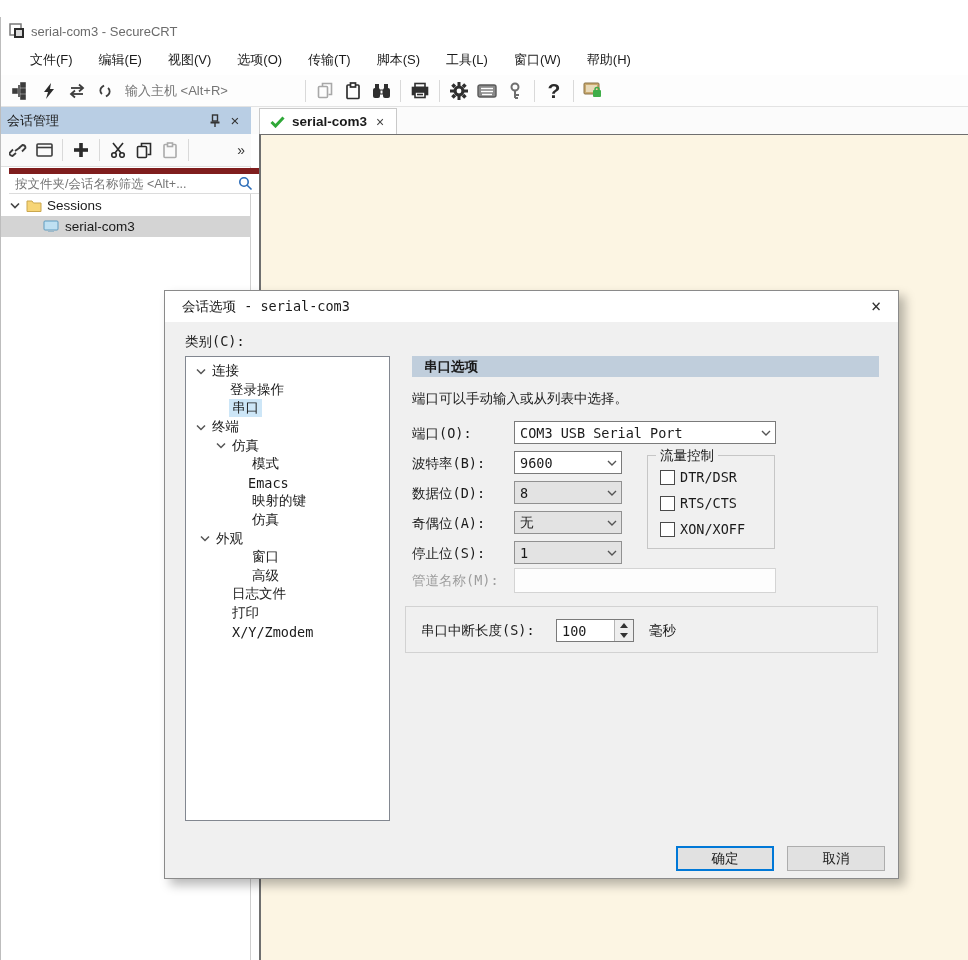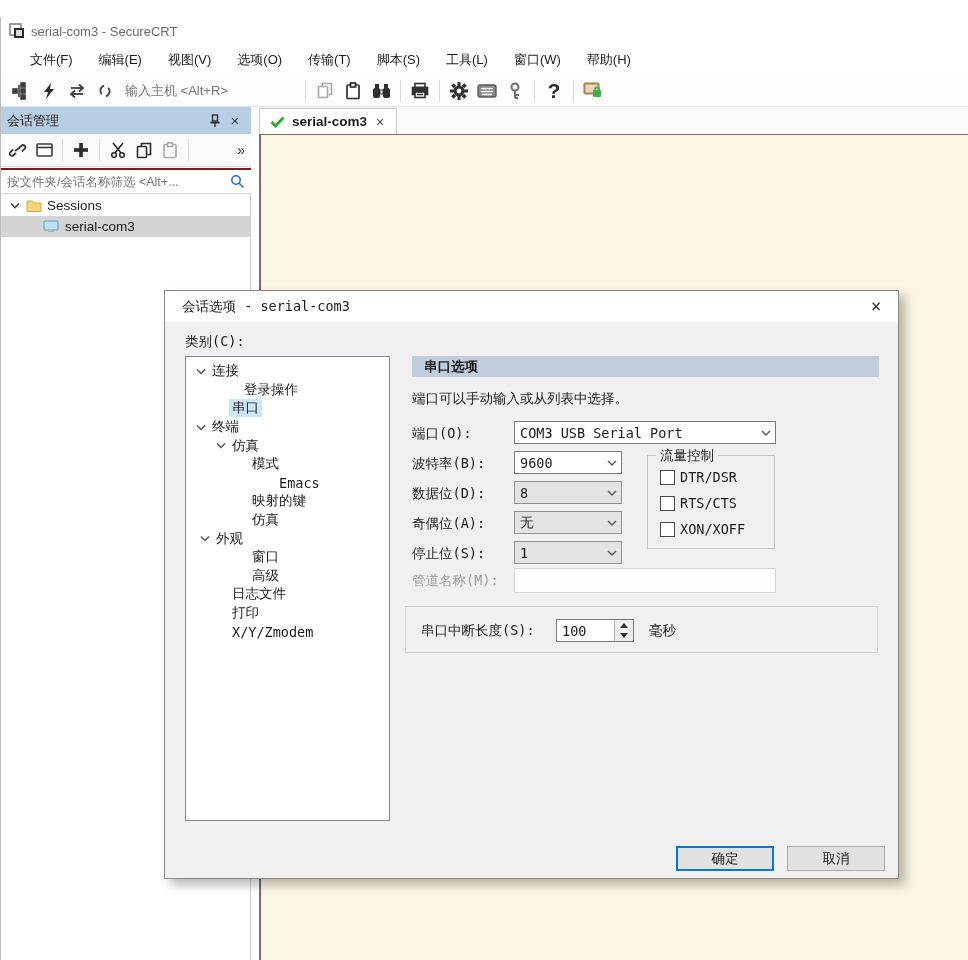--- a/index.html
+++ b/index.html
@@ -19,21 +19,21 @@
   .hostinput { width:175px; height:24px; border:none; background:transparent; color:#a21caf; font-size:13px; font-family:"Liberation Sans",sans-serif; margin-left:6px; outline:none; }
 
   
   .sidebar { position:absolute; left:0; top:90px; width:250px; height:870px; background:#fff; border-right:1px solid #cfcfcf; }
   .sb-header { position:absolute; left:0; top:0; width:250px; height:27px; background:#b9cee4; display:flex; align-items:center; padding:0 6px; }
   .sb-header .sb-title { flex:1; }
   .sb-hbtn { width:20px; height:20px; display:flex; align-items:center; justify-content:center; color:#333; }
   .sb-toolbar { position:absolute; left:0; top:27px; width:250px; height:33px; background:#fafafa; border-bottom:1px solid #e0e0e0; display:flex; align-items:center; padding-left:4px; }
   .sb-toolbar .tbtn { width:26px; height:24px; }
   .sb-overflow { margin-left:auto; margin-right:6px; color:#333; font-size:14px; }
-  .sb-filter { position:absolute; left:0; top:61px; width:250px; height:26px; border-top:2px solid #7f1d1d; border-bottom:1px solid #dcdcdc; background:#fff; display:flex; align-items:center; }
+  .sb-filter { position:absolute; left:8px; top:61px; width:250px; height:26px; border-top:6px solid #7f1d1d; border-bottom:1px solid #dcdcdc; background:#fff; display:flex; align-items:center; }
   .sb-filter input { flex:1; border:none; outline:none; height:22px; padding-left:6px; color:#8a8a8a; font-size:12.5px; font-family:"Liberation Sans",sans-serif; background:transparent; }
   .tree { position:absolute; left:0; top:88px; width:250px; }
   .trow { height:21px; display:flex; align-items:center; font-size:13.5px; }
   .trow.sel { background:#d4d4d4; }
   .texp { width:16px; display:flex; justify-content:center; color:#444; }
 
   
   .tabbar { position:absolute; left:250px; top:90px; width:718px; height:27px; background:#fbfbfb; }
   .tab { position:absolute; left:8px; top:1px; height:26px; background:#fff; border:1px solid #c9c9c9; border-bottom:none; display:flex; align-items:center; padding:0 10px; gap:7px; }
   .tab .tlabel { font-weight:bold; font-size:13.5px; }
@@ -334,21 +334,21 @@
     <div class="cat-label">类别(C):</div>
     <div class="cat-tree">
         <div class="crow" style="padding-left: 6px;">
           <span class="cexp">
             <svg width="10" height="7" viewBox="0 0 10 7" fill="none" stroke="#555" stroke-width="1.5">
               <path d="M1 1.5 L5 5.5 L9 1.5"></path>
             </svg>
           </span>
           <span class="clabel">连接</span>
         </div>
-        <div class="crow" style="padding-left: 55px;">
+        <div class="crow" style="padding-left: 41px;">
           <span class="clabel">登录操作</span>
         </div>
         <div class="crow sel" style="padding-left: 43px;">
           <span class="clabel">串口</span>
         </div>
         <div class="crow" style="padding-left: 6px;">
           <span class="cexp">
             <svg width="10" height="7" viewBox="0 0 10 7" fill="none" stroke="#555" stroke-width="1.5">
               <path d="M1 1.5 L5 5.5 L9 1.5"></path>
             </svg>
@@ -359,21 +359,21 @@
           <span class="cexp">
             <svg width="10" height="7" viewBox="0 0 10 7" fill="none" stroke="#555" stroke-width="1.5">
               <path d="M1 1.5 L5 5.5 L9 1.5"></path>
             </svg>
           </span>
           <span class="clabel">仿真</span>
         </div>
         <div class="crow" style="padding-left: 63px;">
           <span class="clabel">模式</span>
         </div>
-        <div class="crow" style="padding-left: 90px;">
+        <div class="crow" style="padding-left: 59px;">
           <span class="clabel">Emacs</span>
         </div>
         <div class="crow" style="padding-left: 63px;">
           <span class="clabel">映射的键</span>
         </div>
         <div class="crow" style="padding-left: 63px;">
           <span class="clabel">仿真</span>
         </div>
         <div class="crow" style="padding-left: 10px;">
           <span class="cexp">

